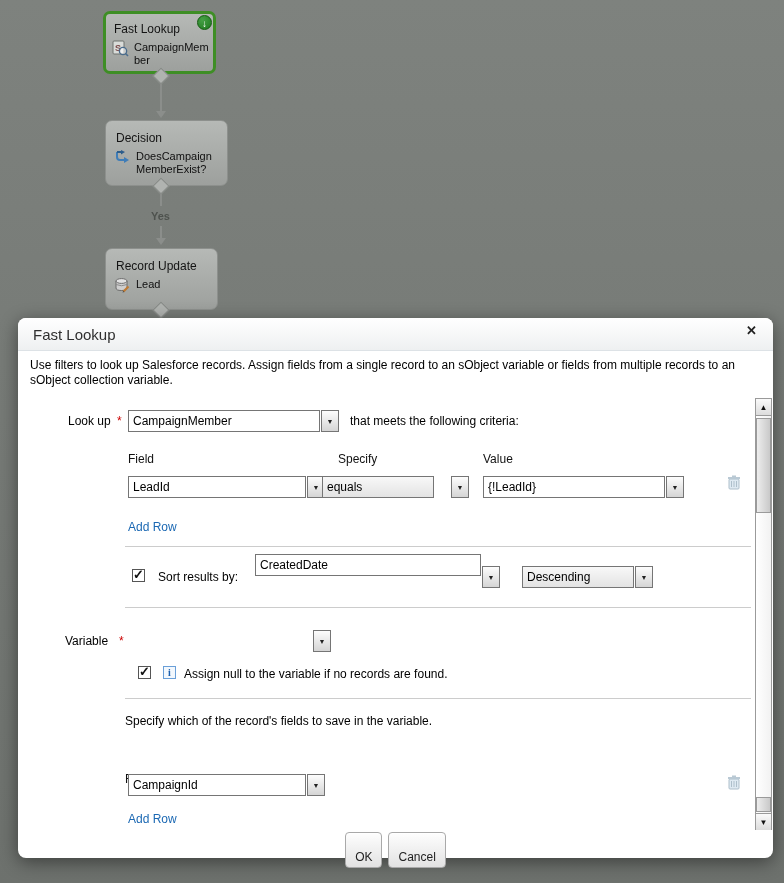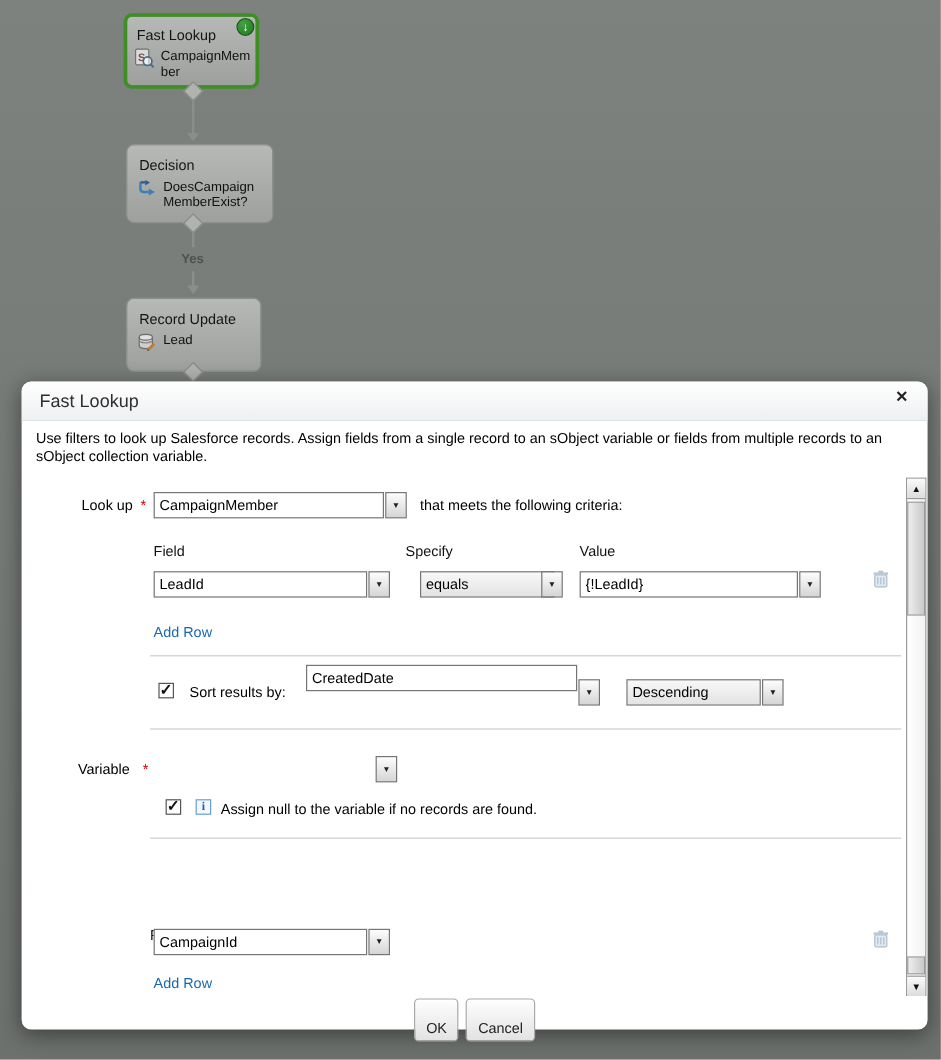--- a/index.html
+++ b/index.html
@@ -162,21 +162,21 @@
   <div class="dd-btn" style="left:303px;top:92px;">▼</div>
   <div class="flabel" style="left:332px;top:96px;">that meets the following criteria:</div>
 
   <div class="col-h" style="left:110px;top:134px;">Field</div>
   <div class="col-h" style="left:320px;top:134px;">Specify</div>
   <div class="col-h" style="left:465px;top:134px;">Value</div>
 
   <div>
     <input class="tinput" style="left: 110px; top: 158px; width: 178px;" readonly="" value="LeadId">
     <div class="dd-btn" style="left:289px;top:158px;">▼</div>
-    <input class="tinput gray" style="left: 332px; top: 158px; width: 112px;" readonly="" value="equals">
+    <input class="tinput gray" style="left: 304px; top: 158px; width: 112px;" readonly="" value="equals">
     <div class="dd-btn" style="left:433px;top:158px;">▼</div>
     <input class="tinput" style="left: 465px; top: 158px; width: 182px;" readonly="" value="{!LeadId}">
     <div class="dd-btn" style="left:648px;top:158px;">▼</div>
     <span class="trash" style="left:708px;top:156px;">
       <svg width="16" height="17" viewBox="0 0 16 17">
         <rect x="3" y="5" width="10" height="10" rx="1" fill="#dfeaf2" stroke="#aebfcb"></rect>
         <line x1="5.5" y1="7" x2="5.5" y2="13" stroke="#aebfcb"></line>
         <line x1="8" y1="7" x2="8" y2="13" stroke="#aebfcb"></line>
         <line x1="10.5" y1="7" x2="10.5" y2="13" stroke="#aebfcb"></line>
         <rect x="2" y="3" width="12" height="2" fill="#b9c9d4"></rect>
@@ -200,20 +200,21 @@
   <div class="flabel" style="left:47px;top:316px;">Variable</div>
   <div class="req" style="left:101px;top:316px;">*</div>
   <div class="dd-btn" style="left:295px;top:312px;">▼</div>
 
   <div class="checkbox checked" style="left:120px;top:348px;"></div>
   <div class="info-icon" style="left:145px;top:348px;">i</div>
   <div class="flabel" style="left:166px;top:349px;">Assign null to the variable if no records are found.</div>
 
   <div class="hline" style="left:107px;top:380px;width:626px;"></div>
 
+  <div class="flabel" style="left:107px;top:396px;">Specify which of the record's fields to save in the variable.</div>
   <div class="col-h" style="left:107px;top:454px;">Fields</div>
   <div>
     <input class="tinput" style="left: 110px; top: 456px; width: 178px;" readonly="" value="CampaignId">
     <div class="dd-btn" style="left:289px;top:456px;">▼</div>
     <span class="trash" style="left:708px;top:456px;">
       <svg width="16" height="17" viewBox="0 0 16 17">
         <rect x="3" y="5" width="10" height="10" rx="1" fill="#dfeaf2" stroke="#aebfcb"></rect>
         <line x1="5.5" y1="7" x2="5.5" y2="13" stroke="#aebfcb"></line>
         <line x1="8" y1="7" x2="8" y2="13" stroke="#aebfcb"></line>
         <line x1="10.5" y1="7" x2="10.5" y2="13" stroke="#aebfcb"></line>

